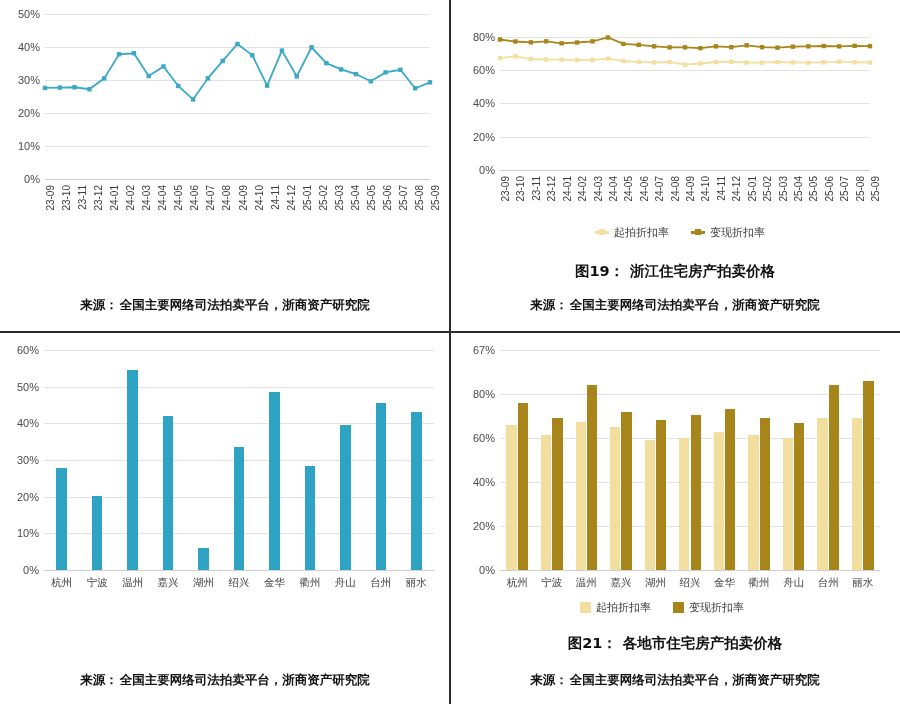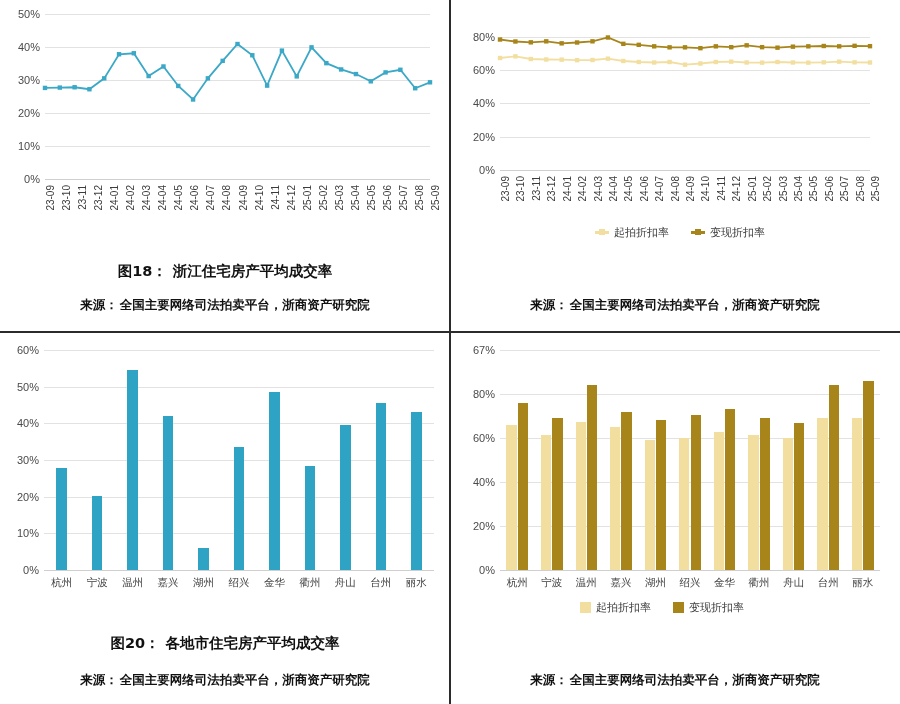--- a/index.html
+++ b/index.html
@@ -215,23 +215,20 @@
           <div class="xtick-rot" style="left: 272.708px;">25-02</div>
           <div class="xtick-rot" style="left: 288.75px;">25-03</div>
           <div class="xtick-rot" style="left: 304.792px;">25-04</div>
           <div class="xtick-rot" style="left: 320.833px;">25-05</div>
           <div class="xtick-rot" style="left: 336.875px;">25-06</div>
           <div class="xtick-rot" style="left: 352.917px;">25-07</div>
           <div class="xtick-rot" style="left: 368.958px;">25-08</div>
           <div class="xtick-rot" style="left: 385px;">25-09</div>
         </div>
       </div>
-    <div class="caption" style="top:262px;">
-      <span class="num">图18：</span><span>浙江住宅房产平均成交率</span>
-    </div>
     <div class="source" style="top:297px;">
       <span class="lbl">来源：</span><span>全国主要网络司法拍卖平台，浙商资产研究院</span>
     </div>
   </div>
 
   <div class="quadrant q-tr">
     <div class="chart-area" id="chart-fig19" style="position:absolute; left:0; top:0; width:450px; height:250px;">
         <div class="plot" style="left: 50px; top: 20px; width: 370px; height: 150px;">
           <div class="axis-line" style="top: 150px;"></div>
           <div class="ytick" style="top: 150px;">0%</div>
@@ -329,20 +326,23 @@
           <div class="legend-item">
             <span class="legend-swatch line" style="background: rgb(242, 223, 160);"></span>
             <span>起拍折扣率</span>
           </div>
           <div class="legend-item">
             <span class="legend-swatch line" style="background: rgb(168, 133, 27);"></span>
             <span>变现折扣率</span>
           </div>
         </div>
       </div>
+    <div class="caption" style="top:262px;">
+      <span class="num">图19：</span><span>浙江住宅房产拍卖价格</span>
+    </div>
     <div class="source" style="top:297px;">
       <span class="lbl">来源：</span><span>全国主要网络司法拍卖平台，浙商资产研究院</span>
     </div>
   </div>
 
   <div class="quadrant q-bl">
     <div class="chart-area" id="chart-fig20" style="position:absolute; left:0; top:0; width:450px; height:280px;">
         <div class="plot" style="left: 44px; top: 18px; width: 390px; height: 220px;">
           <div class="axis-line" style="top: 220px;"></div>
           <div class="ytick" style="top: 220px;">0%</div>
@@ -375,23 +375,20 @@
           <div class="xtick-flat" style="left: 124.091px;">嘉兴</div>
           <div class="xtick-flat" style="left: 159.545px;">湖州</div>
           <div class="xtick-flat" style="left: 195px;">绍兴</div>
           <div class="xtick-flat" style="left: 230.455px;">金华</div>
           <div class="xtick-flat" style="left: 265.909px;">衢州</div>
           <div class="xtick-flat" style="left: 301.364px;">舟山</div>
           <div class="xtick-flat" style="left: 336.818px;">台州</div>
           <div class="xtick-flat" style="left: 372.273px;">丽水</div>
         </div>
       </div>
-    <div class="caption" style="top:302px;">
-      <span class="num">图20：</span><span>各地市住宅房产平均成交率</span>
-    </div>
     <div class="source" style="top:340px;">
       <span class="lbl">来源：</span><span>全国主要网络司法拍卖平台，浙商资产研究院</span>
     </div>
   </div>
 
   <div class="quadrant q-br">
     <div class="chart-area" id="chart-fig21" style="position:absolute; left:0; top:0; width:450px; height:280px;">
         <div class="plot" style="left: 50px; top: 18px; width: 380px; height: 220px;">
           <div class="axis-line" style="top: 220px;"></div>
           <div class="ytick" style="top: 220px;">0%</div>
@@ -443,18 +440,21 @@
           <div class="legend-item">
             <span class="legend-swatch" style="background: rgb(242, 223, 160);"></span>
             <span>起拍折扣率</span>
           </div>
           <div class="legend-item">
             <span class="legend-swatch" style="background: rgb(168, 133, 27);"></span>
             <span>变现折扣率</span>
           </div>
         </div>
       </div>
+    <div class="caption" style="top:302px;">
+      <span class="num">图21：</span><span>各地市住宅房产拍卖价格</span>
+    </div>
     <div class="source" style="top:340px;">
       <span class="lbl">来源：</span><span>全国主要网络司法拍卖平台，浙商资产研究院</span>
     </div>
   </div>
 
 </div>
 
 </body></html>

